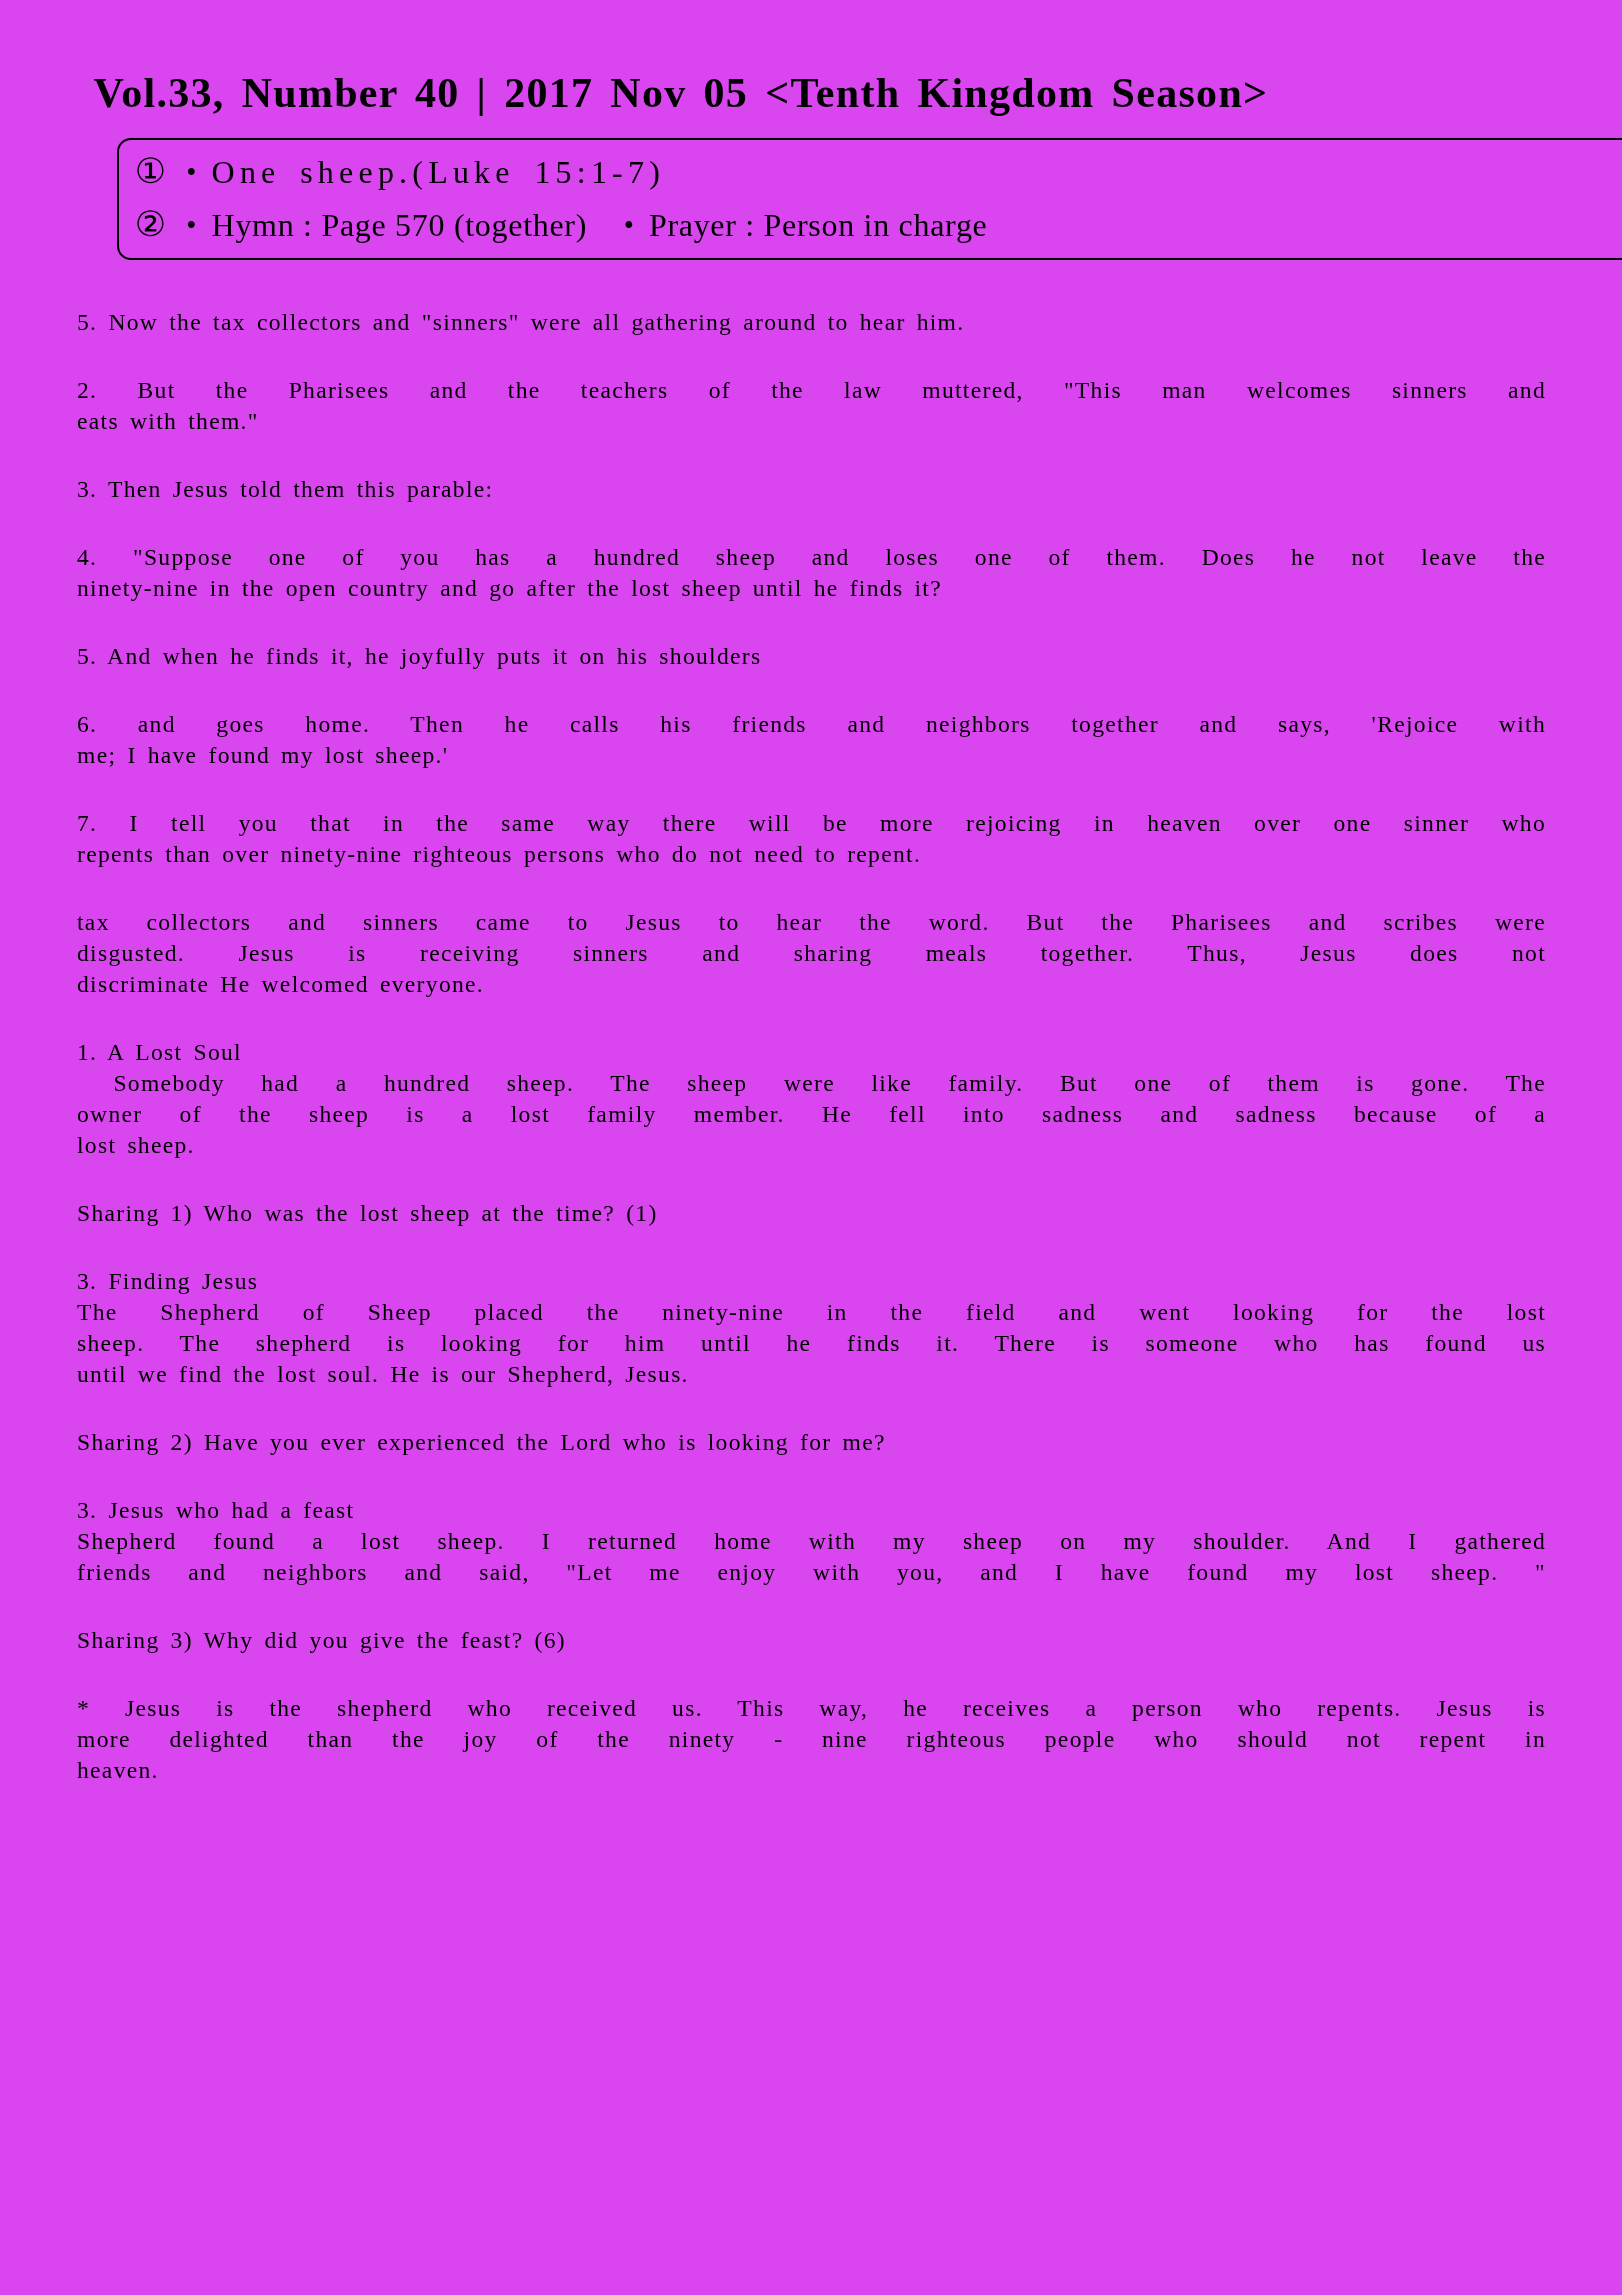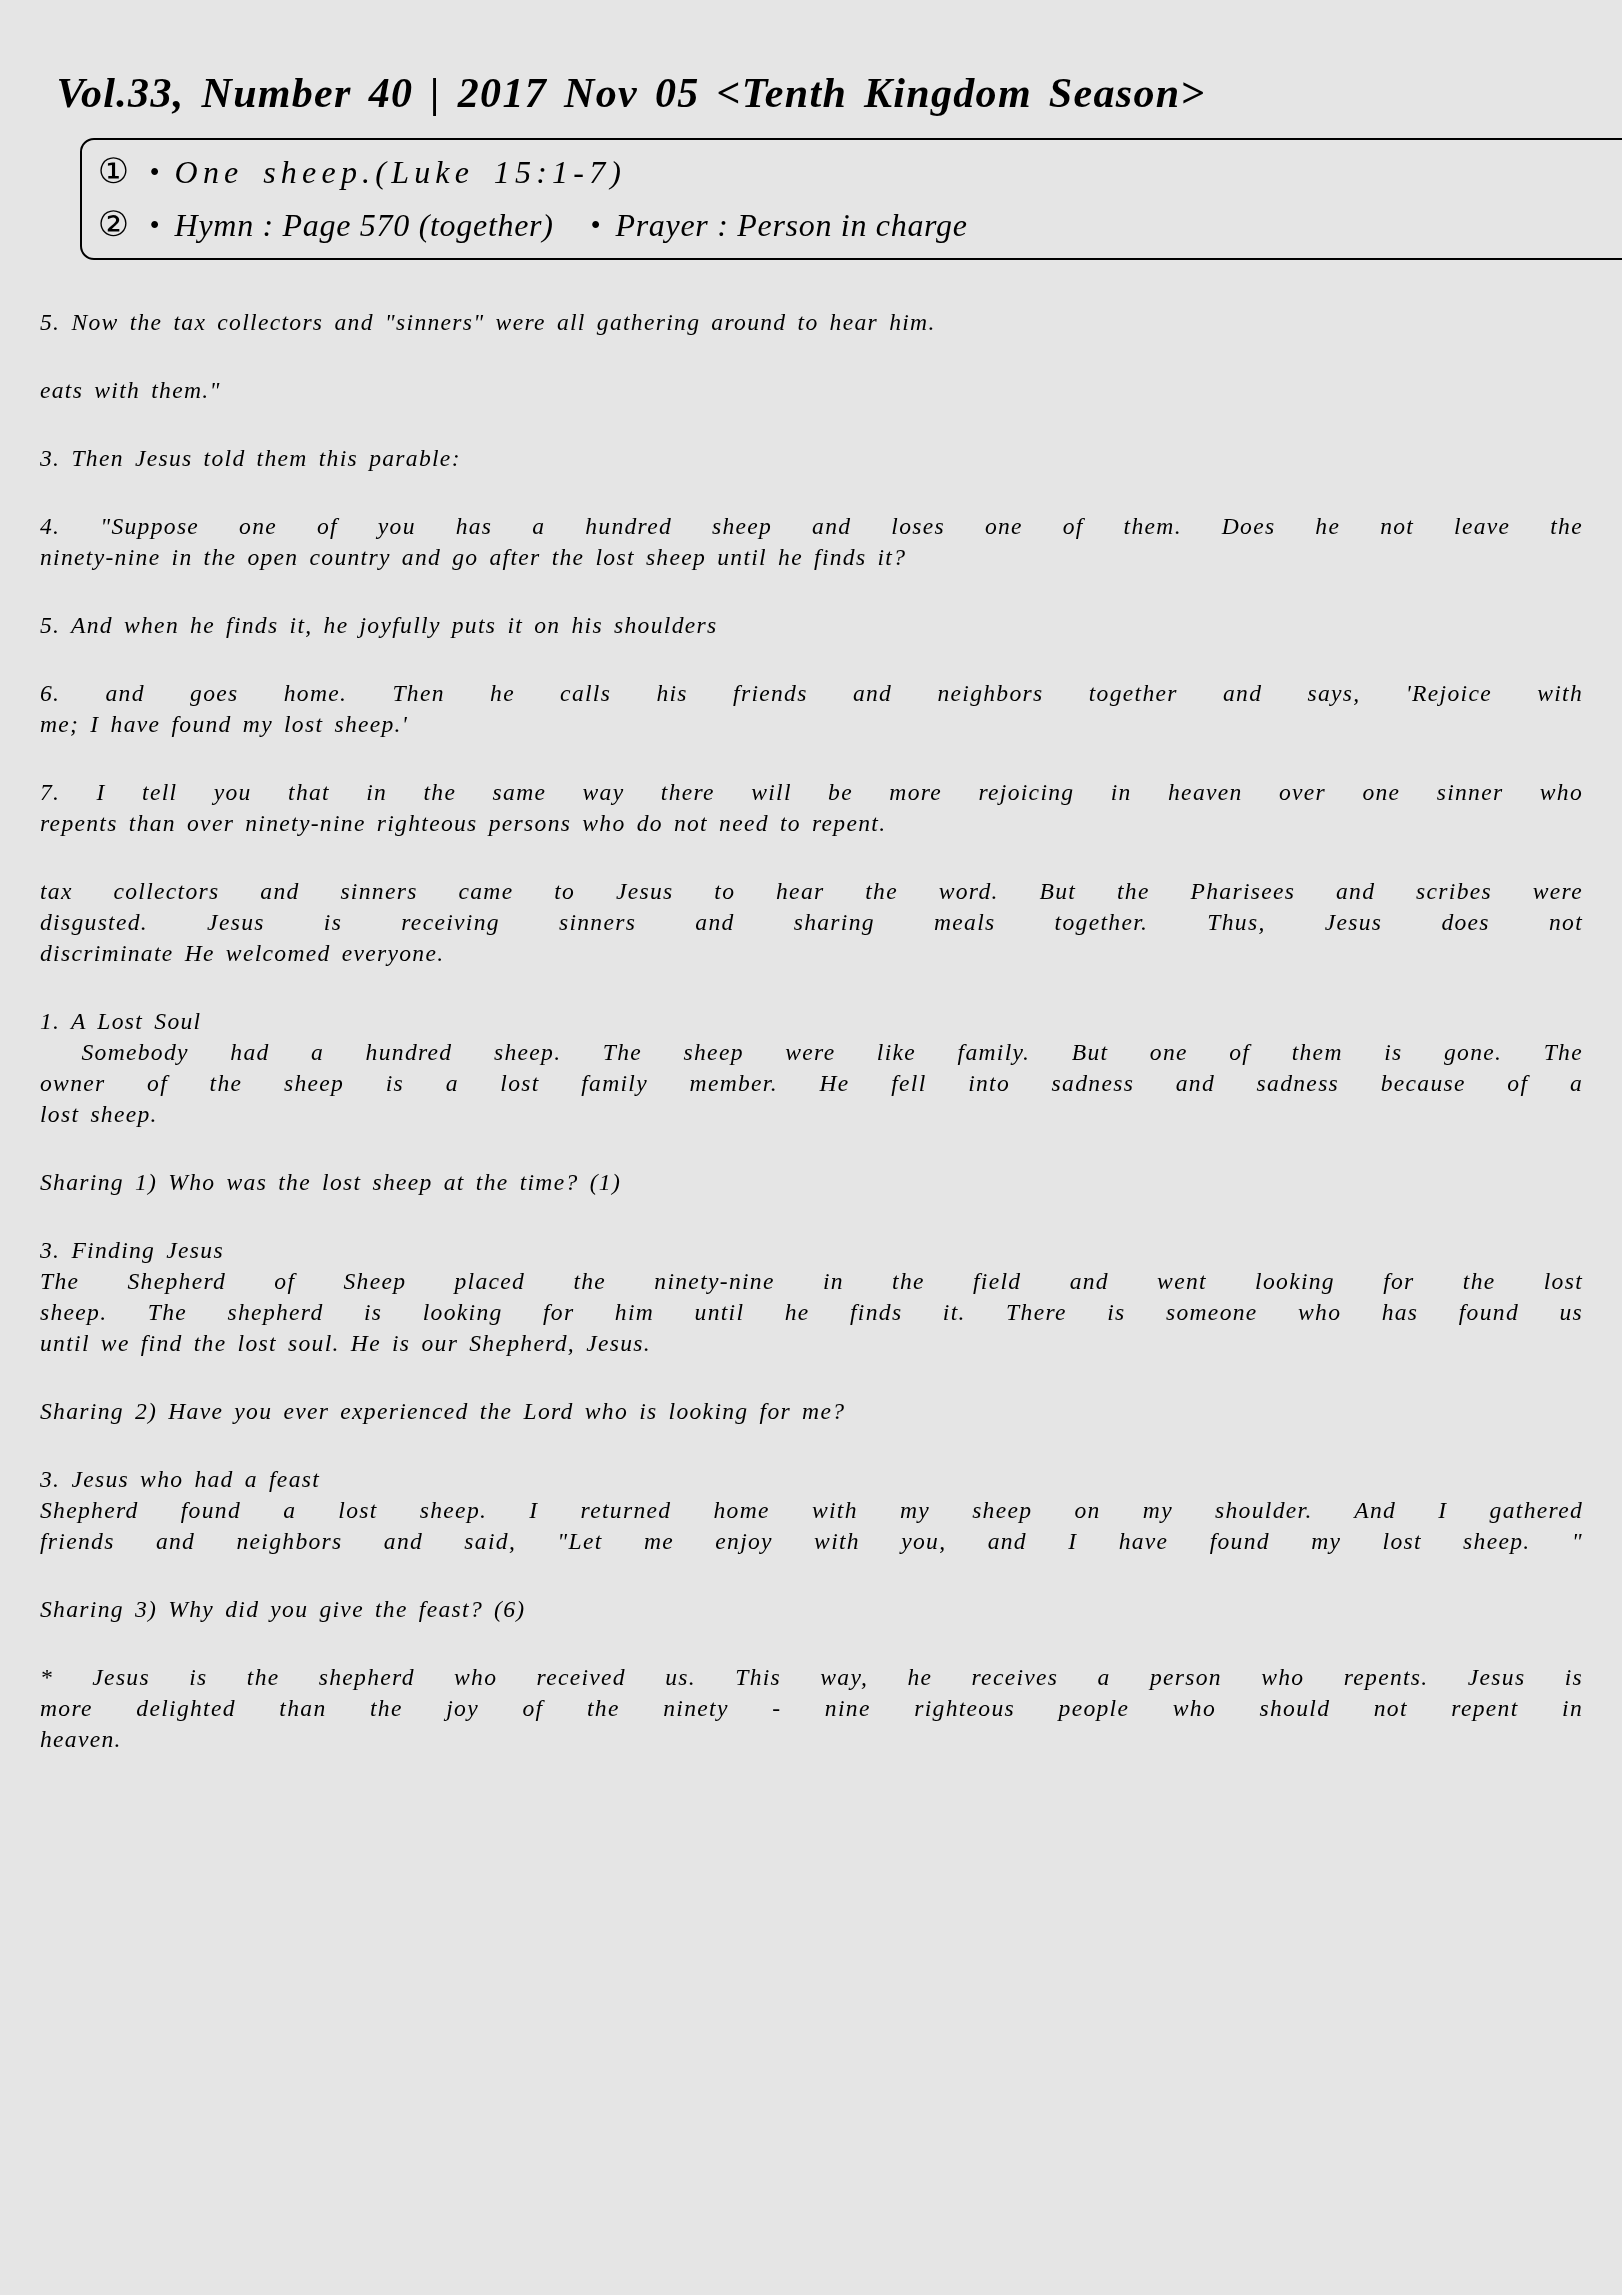--- a/index.html
+++ b/index.html
@@ -1,26 +1,25 @@
 <!DOCTYPE html>
 <html style="font-size:10.5px"><head>
 <meta charset="utf-8">
 <style>
   html, body { margin: 0; padding: 0; background: #ffffff; }
   .page {
     position: relative;
     width: 1623px;
     height: 2295px;
-    background: #e5e5e5;
+    background: #d946ef;
     color: #000000;
     font-family: "Liberation Serif", "DejaVu Serif", serif;
     overflow: hidden;
     box-sizing: border-box;
-    padding: 0 40px;
-    font-style: italic;
+    padding: 0 77px;
   }
   .title {
     margin: 65px 0 0 16.4px;
     font-size: 42px;
     line-height: 56px;
     font-weight: bold;
     letter-spacing: 1.3px;
     word-spacing: 5.2px;
     white-space: nowrap;
   }
@@ -75,20 +74,21 @@
     <div class="notice-line">
       <span class="badge">②</span><span class="bullet">•</span><span>Hymn : Page 570 (together)</span><span class="item-gap"></span><span class="bullet">•</span><span>Prayer : Person in charge</span>
     </div>
   </div>
 
   <div class="body-text" id="body-paragraphs">
       <div class="para">
         <div class="line">5. Now the tax collectors and "sinners" were all gathering around to hear him.</div>
       </div>
       <div class="para">
+        <div class="line just">2. But the Pharisees and the teachers of the law muttered, "This man welcomes sinners and</div>
         <div class="line">eats with them."</div>
       </div>
       <div class="para">
         <div class="line">3. Then Jesus told them this parable:</div>
       </div>
       <div class="para">
         <div class="line just">4. "Suppose one of you has a hundred sheep and loses one of them. Does he not leave the</div>
         <div class="line">ninety-nine in the open country and go after the lost sheep until he finds it?</div>
       </div>
       <div class="para">

